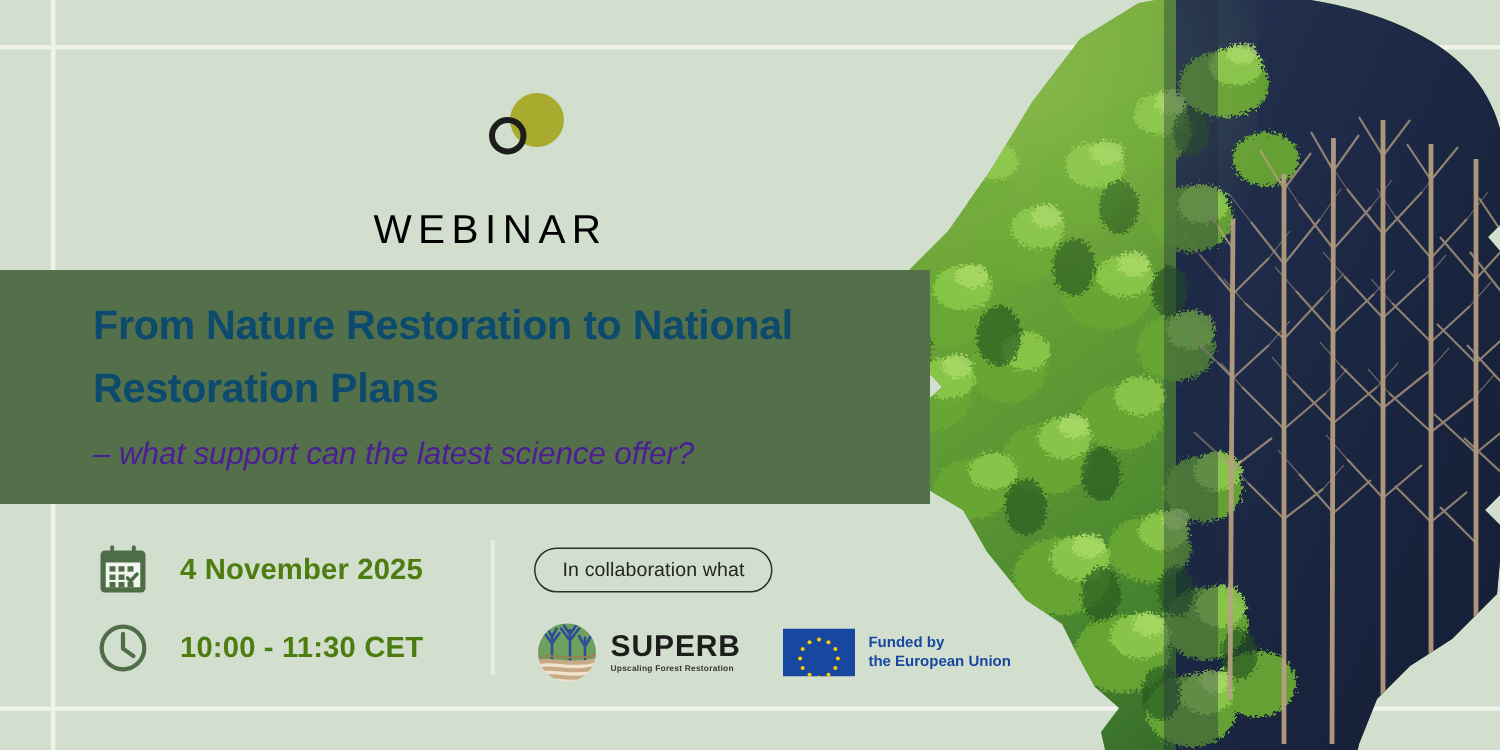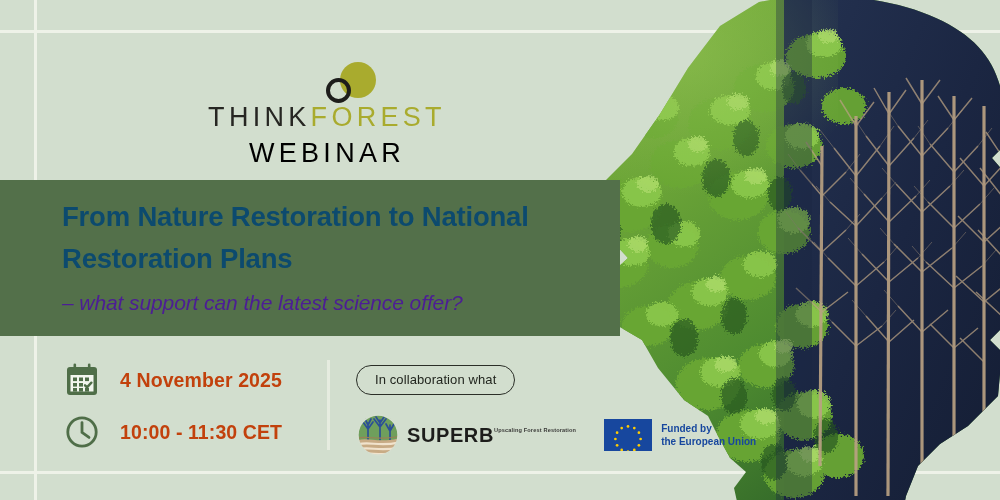--- a/index.html
+++ b/index.html
@@ -36,33 +36,33 @@
   
   .banner { position:absolute; left:0; top:180px; width:620px; height:156px; background:#53704a; }
   .banner-inner { position:absolute; left:62px; top:196px; width:560px; }
   .title { font-size:27.5px; line-height:42px; font-weight:700; color:#0c4a6e; letter-spacing:-0.2px; }
   .subtitle { margin-top:10px; font-size:21px; line-height:26px; font-style:italic; color:#4c1d95; font-weight:400; letter-spacing:-0.1px; }
 
   
   .meta { position:absolute; left:64px; top:358px; }
   .meta-row { display:flex; align-items:center; height:44px; margin-bottom:8px; }
   .meta-icon { width:36px; height:36px; flex:0 0 36px; margin-right:20px; }
-  .meta-text { font-size:19.5px; font-weight:700; color:#c2410c; letter-spacing:0.1px; white-space:nowrap; }
+  .meta-text { font-size:19.5px; font-weight:700; color:#4d7c0f; letter-spacing:0.1px; white-space:nowrap; }
 
   
   .divider { position:absolute; left:327px; top:360px; width:3px; height:90px; background:#e6ece0; }
 
   
   .collab { position:absolute; left:356px; top:365px; }
   .pill { display:inline-block; border:1.5px solid #2b2f28; border-radius:20px;
           padding:6px 18px 7px; font-size:13px; color:#22261f; letter-spacing:0.1px; white-space:nowrap; }
   .partners { display:flex; align-items:center; margin-top:18px; }
   .superb { display:flex; align-items:center; margin-right:28px; }
   .superb-mark { width:44px; height:44px; flex:0 0 44px; margin-right:7px; }
-  .superb-txt { display:flex; flex-direction:row; justify-content:center; }
+  .superb-txt { display:flex; flex-direction:column; justify-content:center; }
   .superb-name { font-size:20px; font-weight:700; color:#1d1d1b; letter-spacing:0.6px; line-height:20px; }
   .superb-tag  { font-size:5.6px; font-weight:700; color:#3a3a38; letter-spacing:0.15px; margin-top:2px; white-space:nowrap; }
   .eu { display:flex; align-items:center; }
   .eu-flag { width:48px; height:32px; flex:0 0 48px; margin-right:9px; }
   .eu-txt { font-size:10px; font-weight:700; color:#17479e; line-height:13px; white-space:nowrap; }
 </style>
 </head>
 <body>
 
 <div class="stage">
@@ -241,23 +241,20 @@
       <div>Restoration Plans</div>
     </div>
     <div class="subtitle">– what support can the latest science offer?</div>
   </div>
 
   <div class="logo">
     <div class="logo-mark">
       <div class="logo-dot"></div>
       <div class="logo-ring"></div>
     </div>
-    <div class="logo-line1">
-      <span class="tf-think">THINK</span><span class="tf-forest">FOREST</span>
-    </div>
     <div class="logo-line2">WEBINAR</div>
   </div>
 
   <div class="meta">
     <div class="meta-row">
       <svg class="meta-icon" viewBox="0 0 36 36">
         <rect x="3" y="5" width="30" height="28" rx="3" fill="#4f6e48"></rect>
         <rect x="6.5" y="13" width="23" height="16.5" fill="#f2f6ee"></rect>
         <g fill="#4f6e48">
           <rect x="9" y="15.5" width="4" height="3.6"></rect>

